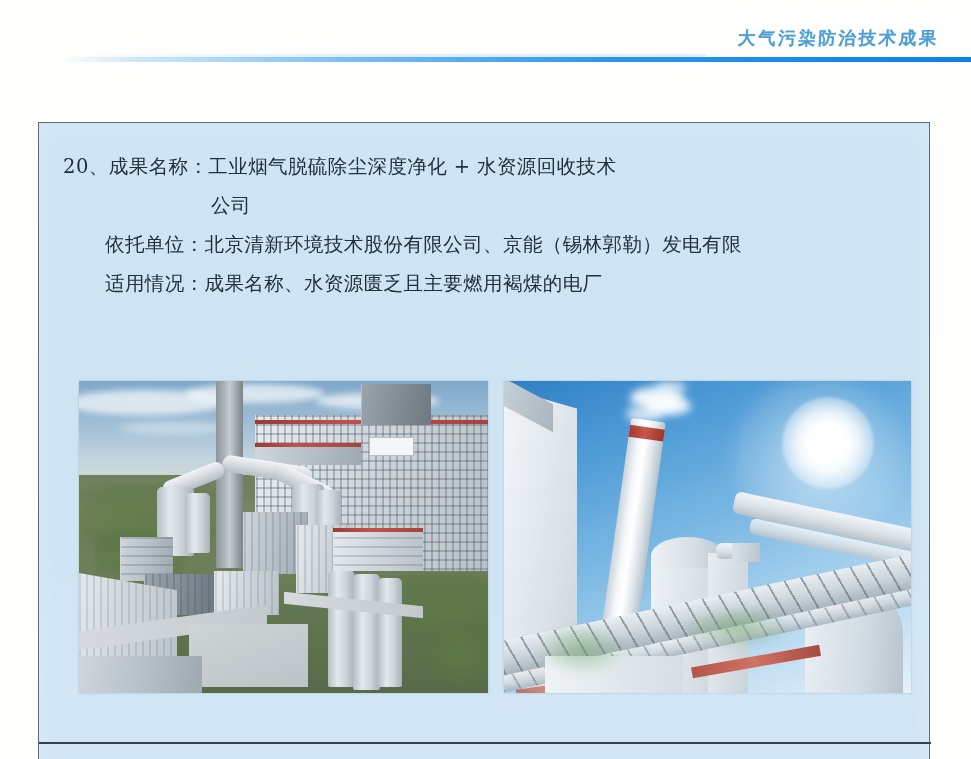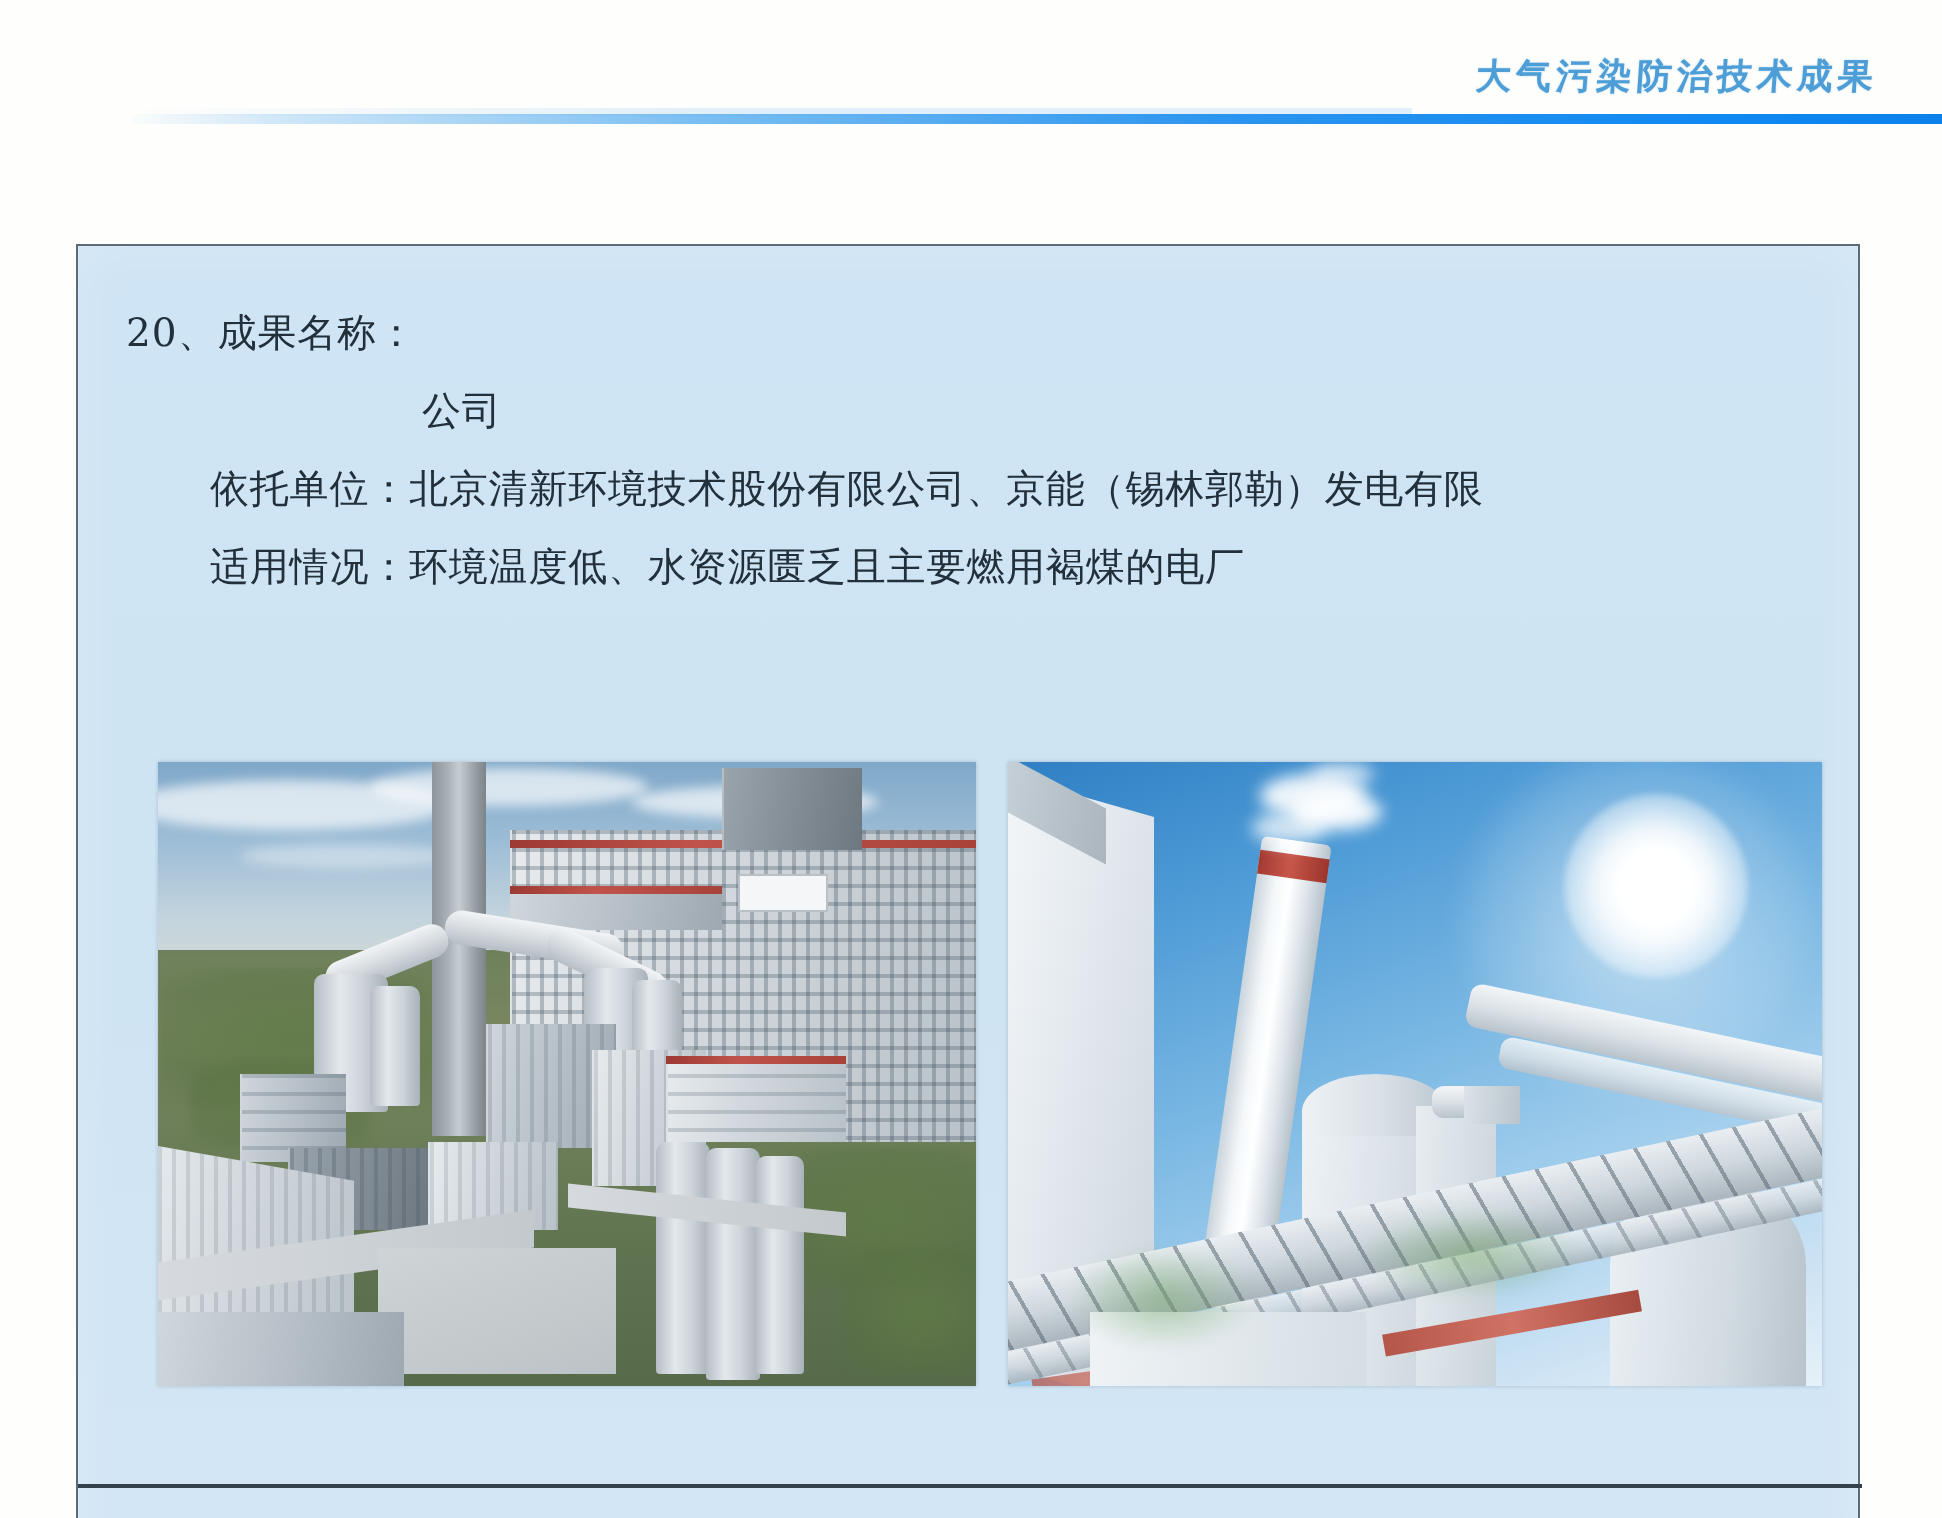--- a/index.html
+++ b/index.html
@@ -274,34 +274,35 @@
     <div id="header-rule"></div>
   </div>
 
   <div id="content-panel">
 
     <div id="text-block">
 
       <div class="text-line">
         <span class="line-no">20、</span>
         <span class="line-label">成果名称：</span>
+        <span class="line-value">工业烟气脱硫除尘深度净化 + 水资源回收技术</span>
       </div>
 
       <div class="text-line">
         <span class="line-value indent-cont">公司</span>
       </div>
 
       <div class="text-line">
         <span class="line-label indent-label">依托单位：</span>
         <span class="line-value">北京清新环境技术股份有限公司、京能（锡林郭勒）发电有限</span>
       </div>
 
       <div class="text-line">
         <span class="line-label indent-label">适用情况：</span>
-        <span class="line-value">环境温度低、水资源匮乏且主要燃用褐煤的电厂</span>
+        <span class="line-value">成果名称、水资源匮乏且主要燃用褐煤的电厂</span>
       </div>
 
     </div>
 
     <div id="figure-row">
 
       <div class="figure" id="figure-left">
         <div class="photo">
           <div class="lp-sky"></div>
           <div class="lp-cloud" style="left:-4%;top:3%;width:40%;height:8%;"></div>

